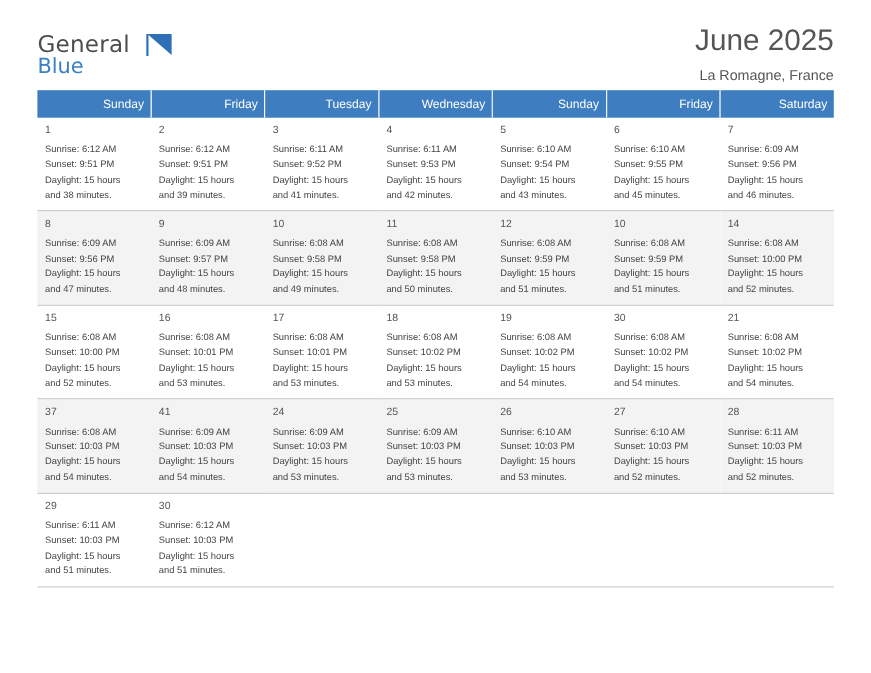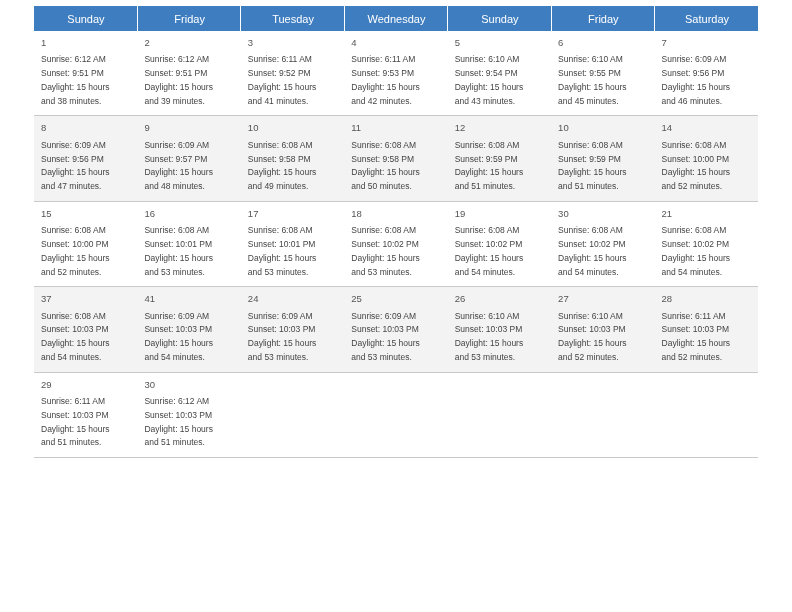--- a/index.html
+++ b/index.html
@@ -75,21 +75,21 @@
     border-collapse: collapse;
     width: 724px;
     table-layout: fixed;
     margin-top: 6px;
   }
   table.calendar th {
     background: #3e7dbf;
     color: #ffffff;
     font-size: 11px;
     font-weight: normal;
-    text-align: center;
+    text-align: right;
     padding: 5px 6px 5px 7px;
     border-right: 1px solid #ffffff;
     height: 15px;
   }
   table.calendar th:last-child {
     border-right: none;
   }
   table.calendar td {
     vertical-align: top;
     font-size: 8.5px;
@@ -115,20 +115,37 @@
   }
   td.empty {
     background: #ffffff;
   }
 </style>
 </head>
 <body>
 
 <div class="page">
 
+  <div class="header">
+
+    <div class="logo">
+      <div class="logo-general">General</div>
+      <div class="logo-blue">Blue</div>
+      <svg class="logo-flag" viewBox="0 0 26 22">
+        <path d="M2 1 L24 1 L24 20 Z" fill="#2f6fb5"></path>
+        <path d="M2 1 L2 21" stroke="#2f6fb5" stroke-width="2"></path>
+      </svg>
+    </div>
+
+    <div class="title-block">
+      <div class="cal-title">June 2025</div>
+      <div class="cal-sub">La Romagne, France</div>
+    </div>
+
+  </div>
 
   <table class="calendar">
     <thead>
       <tr>
         <th>Sunday</th>
         <th>Friday</th>
         <th>Tuesday</th>
         <th>Wednesday</th>
         <th>Sunday</th>
         <th>Friday</th>

